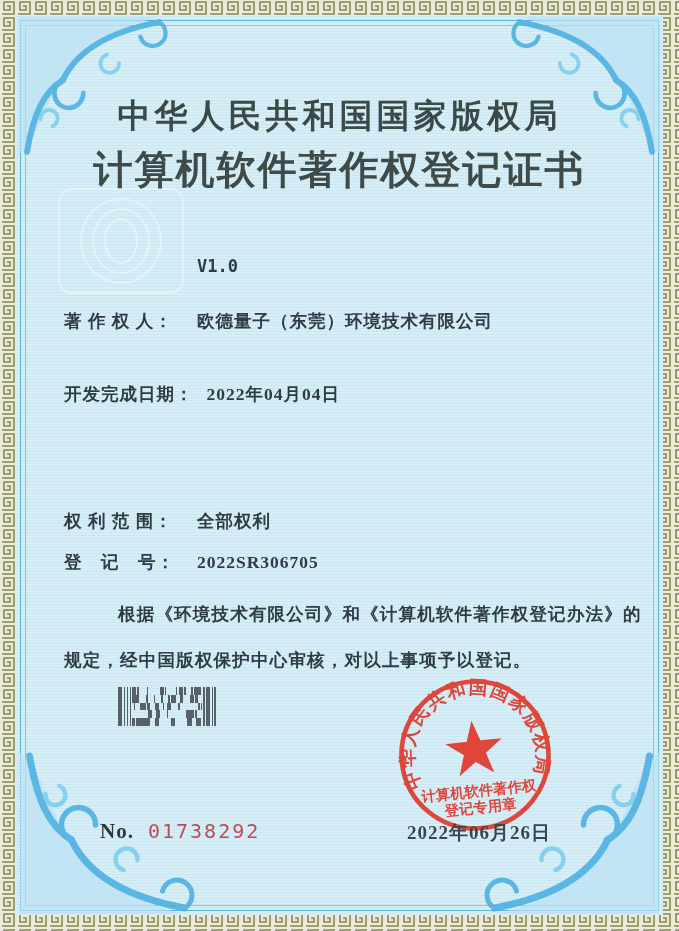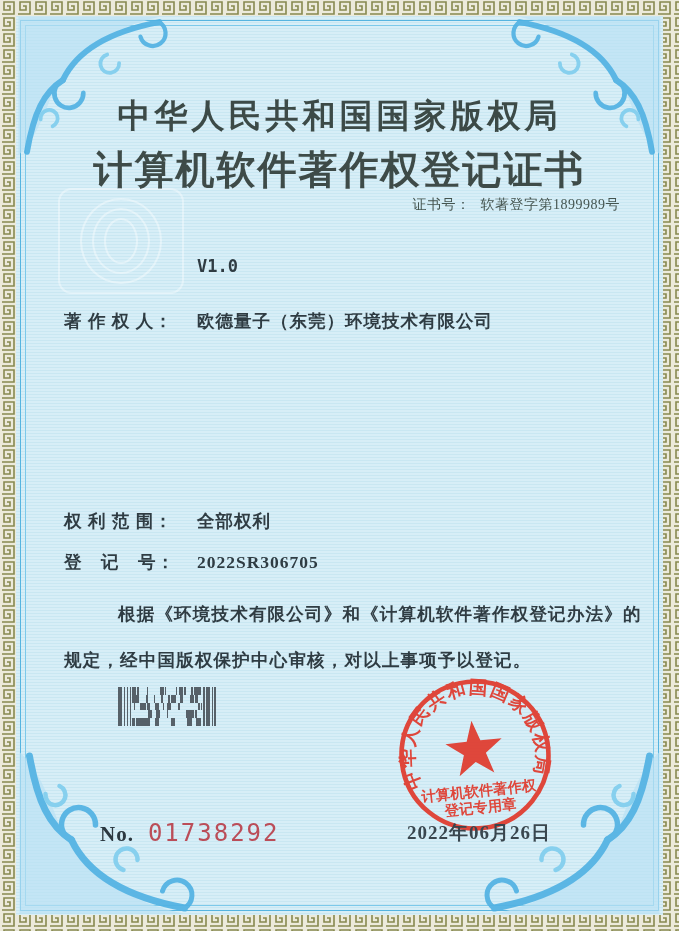--- a/index.html
+++ b/index.html
@@ -57,21 +57,21 @@
   .stmt.l1{left:118px;top:602px;}
   .stmt.l2{left:64px;top:648px;}
   
   .barcode{position:absolute;left:118px;top:687px;width:98px;height:39px;opacity:.82;}
   .bc-bar{position:absolute;background:#3c434a;}
   
   .serial{position:absolute;left:100px;top:819px;font-size:21px;color:#2c3840;}
   .serial .no-label{font-weight:600;letter-spacing:1px;}
   .serial .no-value{
     color:#bb4d58;margin-left:14px;letter-spacing:2px;
-    font-family:"DejaVu Sans Mono","Liberation Mono",monospace;font-size:24px;
+    font-family:"DejaVu Sans Mono","Liberation Mono",monospace;font-size:20px;
   }
   
   .issue-date{position:absolute;left:407px;top:820px;font-size:19px;letter-spacing:1px;
     color:#39464e;font-weight:600;}
   
   .seal{position:absolute;left:396px;top:676px;width:158px;height:158px;
     transform:rotate(-6deg);opacity:.92;}
 </style>
 </head>
 <body>
@@ -118,30 +118,30 @@
 
   <div class="watermark">
     <div class="c1"></div>
       <div class="c2"></div>
       <div class="c3"></div>
   </div>
 
   <div class="authority">中华人民共和国国家版权局</div>
   <div class="main-title">计算机软件著作权登记证书</div>
 
-  <div class="certno">
-    <span class="lbl">证书号：</span><span>软著登字第1899989号</span>
-  </div>
 
   <div class="version-line">V1.0</div>
 
   <div class="field-row" style="top:309px">
     <span class="flabel">著 作 权 人：</span><span class="fvalue">欧德量子（东莞）环境技术有限公司</span>
   </div>
 
+  <div class="field-row" style="top:382px">
+    <span class="flabel">开发完成日期：</span><span class="fvalue">2022年04月04日</span>
+  </div>
 
 
 
   <div class="field-row" style="top:509px">
     <span class="flabel">权 利 范 围：</span><span class="fvalue">全部权利</span>
   </div>
 
   <div class="field-row" style="top:550px">
     <span class="flabel">登　记　号：</span><span class="fvalue">2022SR306705</span>
   </div>

